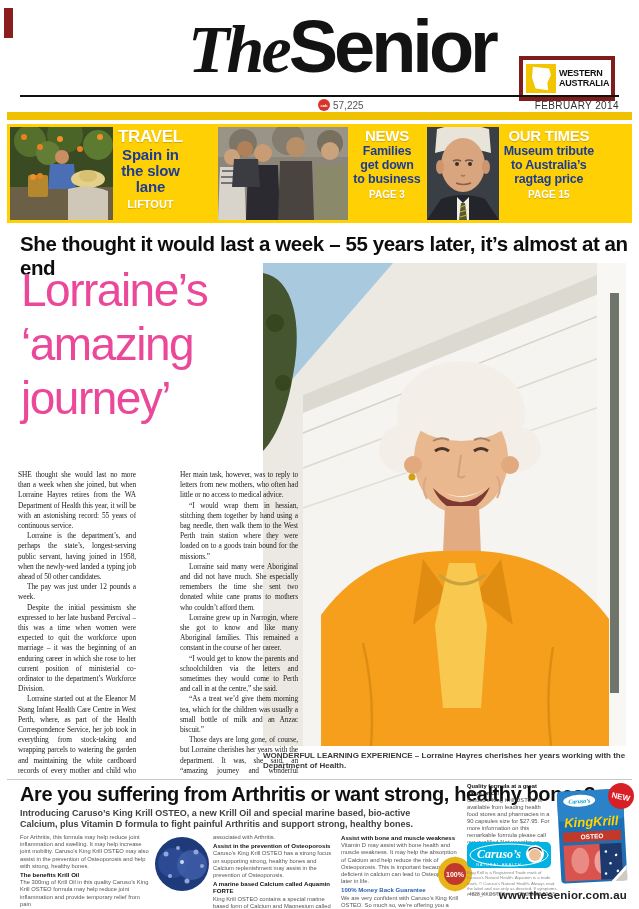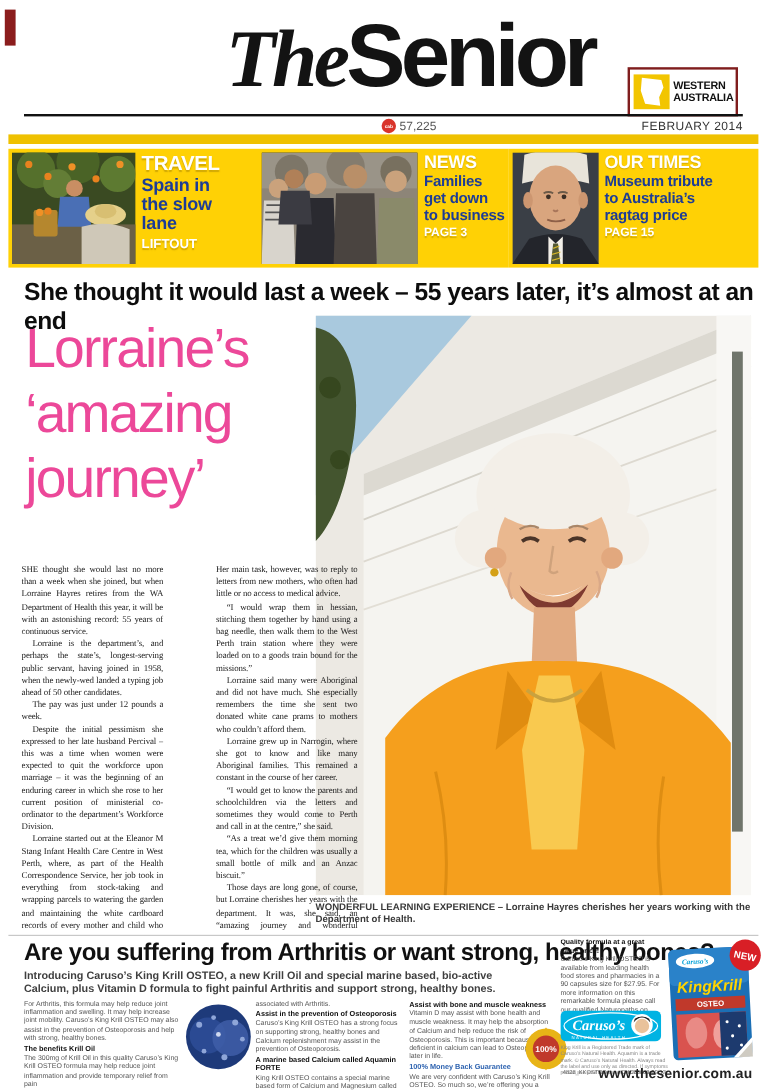--- a/index.html
+++ b/index.html
@@ -7,34 +7,34 @@
         font-family:"Liberation Sans",sans-serif;}
   .abs{position:absolute;}
 
   
   #corner-mark{left:4px;top:8px;width:9px;height:30px;background:#8b1d1d;}
   #masthead{left:0;right:0;top:4px;text-align:center;white-space:nowrap;margin-left:44px;}
   #masthead .the{font-family:"Liberation Serif",serif;font-style:italic;font-weight:700;
                  font-size:68px;letter-spacing:-3px;color:#131313;}
   #masthead .senior{font-family:"Liberation Sans",sans-serif;font-weight:700;font-size:74px;
                     letter-spacing:-4px;color:#131313;}
-  #wa-box{right:24px;top:56px;width:88px;height:37px;border:2px solid #7f1d1d;background:#fff;
+  #wa-box{right:24px;top:56px;width:88px;height:37px;border:4px solid #7f1d1d;background:#fff;
           display:flex;align-items:center;}
   #wa-yellow{width:30px;height:29px;background:#f2c500;margin:0 3px 0 3px;display:flex;
              align-items:center;justify-content:center;}
   #wa-text{font-size:9px;font-weight:700;line-height:9.5px;color:#111;letter-spacing:-0.2px;}
   #top-rule{left:20px;right:20px;top:95px;height:2px;background:#111;}
   #circ{left:318px;top:99px;display:flex;align-items:center;gap:3px;font-size:10px;color:#555;}
   #cab-dot{width:12px;height:12px;border-radius:50%;background:#d9342b;color:#fff;font-size:4px;
            display:flex;align-items:center;justify-content:center;font-weight:700;}
   #issue-date{right:20px;top:100px;font-size:10px;color:#333;letter-spacing:0.4px;}
   #gold-bar{left:7px;right:7px;top:112px;height:8px;background:#efc100;}
 
   
-  #teasers{left:7px;right:7px;top:124px;height:99px;display:flex;gap:0;}
+  #teasers{left:7px;right:7px;top:124px;height:99px;display:flex;gap:0;text-align:center;}
   .teaser{background:#ffd105;flex:1;display:flex;padding:3px;box-sizing:border-box;}
   .teaser svg{flex:none;}
   .t-text{padding-left:5px;padding-top:0px;min-width:0;}
   .t-section{color:#fff;font-weight:800;font-size:15px;letter-spacing:-0.3px;
              text-shadow:0 1px 1px rgba(120,90,0,.35);}
   #teaser-travel .t-section{font-size:17px;}
   .t-title p{margin:0;color:#1d3c96;font-weight:800;font-size:12.5px;line-height:14px;
              letter-spacing:-0.2px;}
   #teaser-travel .t-title p{font-size:15px;line-height:16px;}
   .t-page{color:#fff;font-weight:700;font-size:10px;margin-top:3px;

